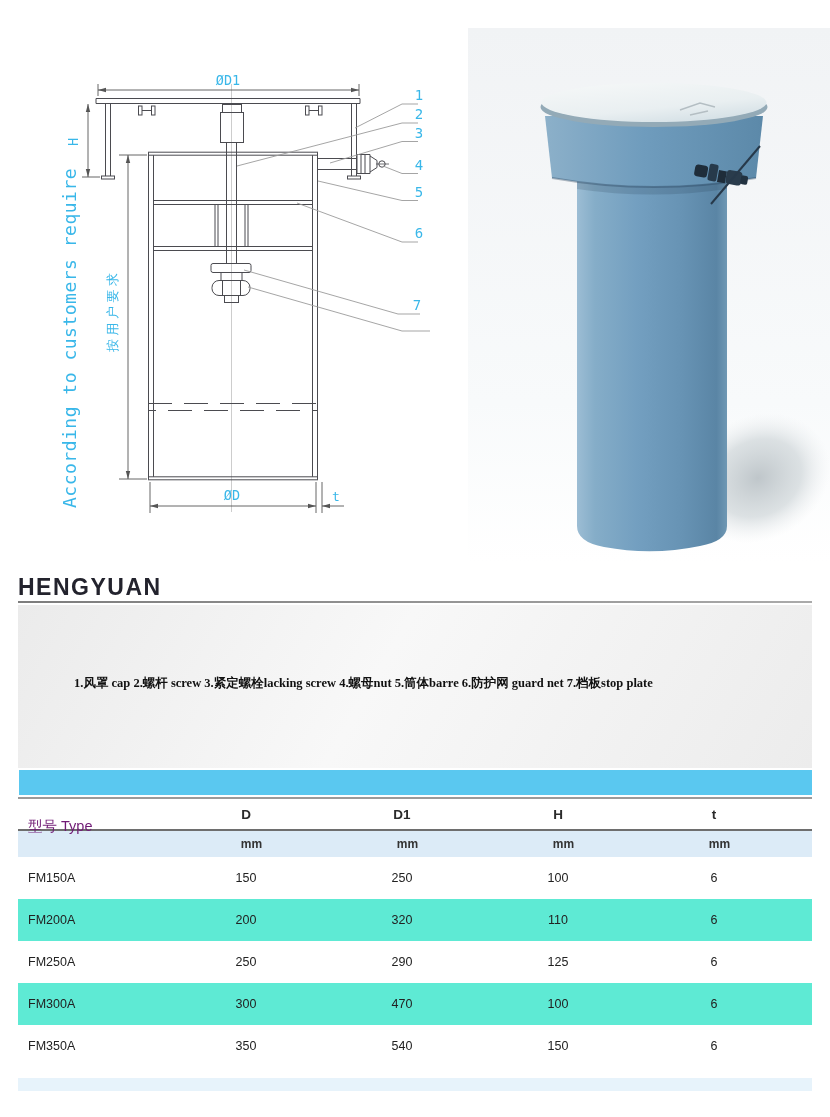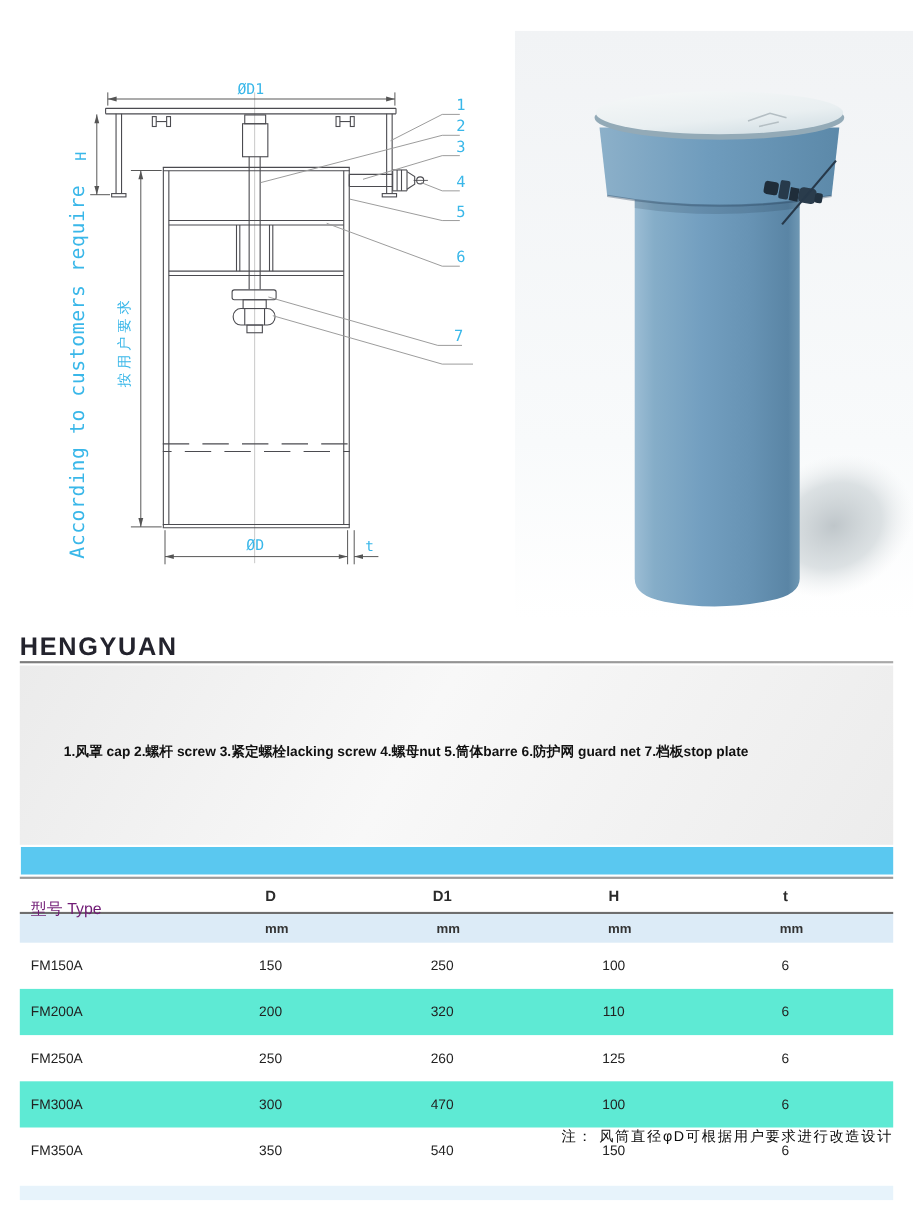--- a/index.html
+++ b/index.html
@@ -13,22 +13,22 @@
 
   
   .brand{position:absolute;left:18px;top:574px;font-size:23px;font-weight:bold;
          letter-spacing:1.5px;color:#23232d;}
   .brand-rule{position:absolute;left:18px;top:601px;width:794px;height:2px;
               background:linear-gradient(90deg,#7d7d7d,#aaaaaa);}
 
   
   .parts-panel{position:absolute;left:18px;top:605px;width:794px;height:163px;
                background:linear-gradient(120deg,#ebebeb 0%,#f8f8f8 45%,#ececec 100%);}
-  .parts-text{position:absolute;left:40px;top:68px;width:700px;font-size:12.5px;
-              color:#111;line-height:1.6;font-weight:bold;}
+  .parts-text{position:absolute;left:56px;top:68px;width:700px;font-size:12.5px;
+              color:#111;line-height:1.6;font-weight:bold;font-family:Liberation Serif, serif;}
 
   
   .cyan-bar{position:absolute;left:19px;top:770px;width:793px;height:25px;background:#5ac8f0;}
   .tbl{position:absolute;left:18px;top:797px;width:794px;border-top:2px solid #9a9a9a;
        font-size:12.5px;color:#222;}
   .trow{display:flex;align-items:center;padding-right:20px;}
   .cell-type{width:150px;padding-left:10px;box-sizing:border-box;}
   .cell{flex:1;text-align:center;}
   .hdr-row{height:30px;font-weight:bold;color:#2b2b2b;border-bottom:2px solid #6e6e6e;}
   .hdr-row .cell-type{font-size:14.5px;font-weight:normal;color:#701a75;margin-top:24px;}
@@ -267,21 +267,21 @@
     <div class="trow drow alt">
       <div class="cell-type">FM200A</div>
       <div class="cell">200</div>
       <div class="cell">320</div>
       <div class="cell">110</div>
       <div class="cell">6</div>
     </div>
     <div class="trow drow">
       <div class="cell-type">FM250A</div>
       <div class="cell">250</div>
-      <div class="cell">260</div>
+      <div class="cell">290</div>
       <div class="cell">125</div>
       <div class="cell">6</div>
     </div>
     <div class="trow drow alt">
       <div class="cell-type">FM300A</div>
       <div class="cell">300</div>
       <div class="cell">470</div>
       <div class="cell">100</div>
       <div class="cell">6</div>
     </div>
@@ -290,16 +290,15 @@
       <div class="cell">350</div>
       <div class="cell">540</div>
       <div class="cell">150</div>
       <div class="cell">6</div>
     </div>
     <div class="tbl-gap"></div>
     <div class="tbl-endband"></div>
   </div>
 
   <div class="notes">
-    <div class="note-cn">注： 风筒直径φD可根据用户要求进行改造设计</div>
   </div>
 
 </div>
 
 </body></html>

